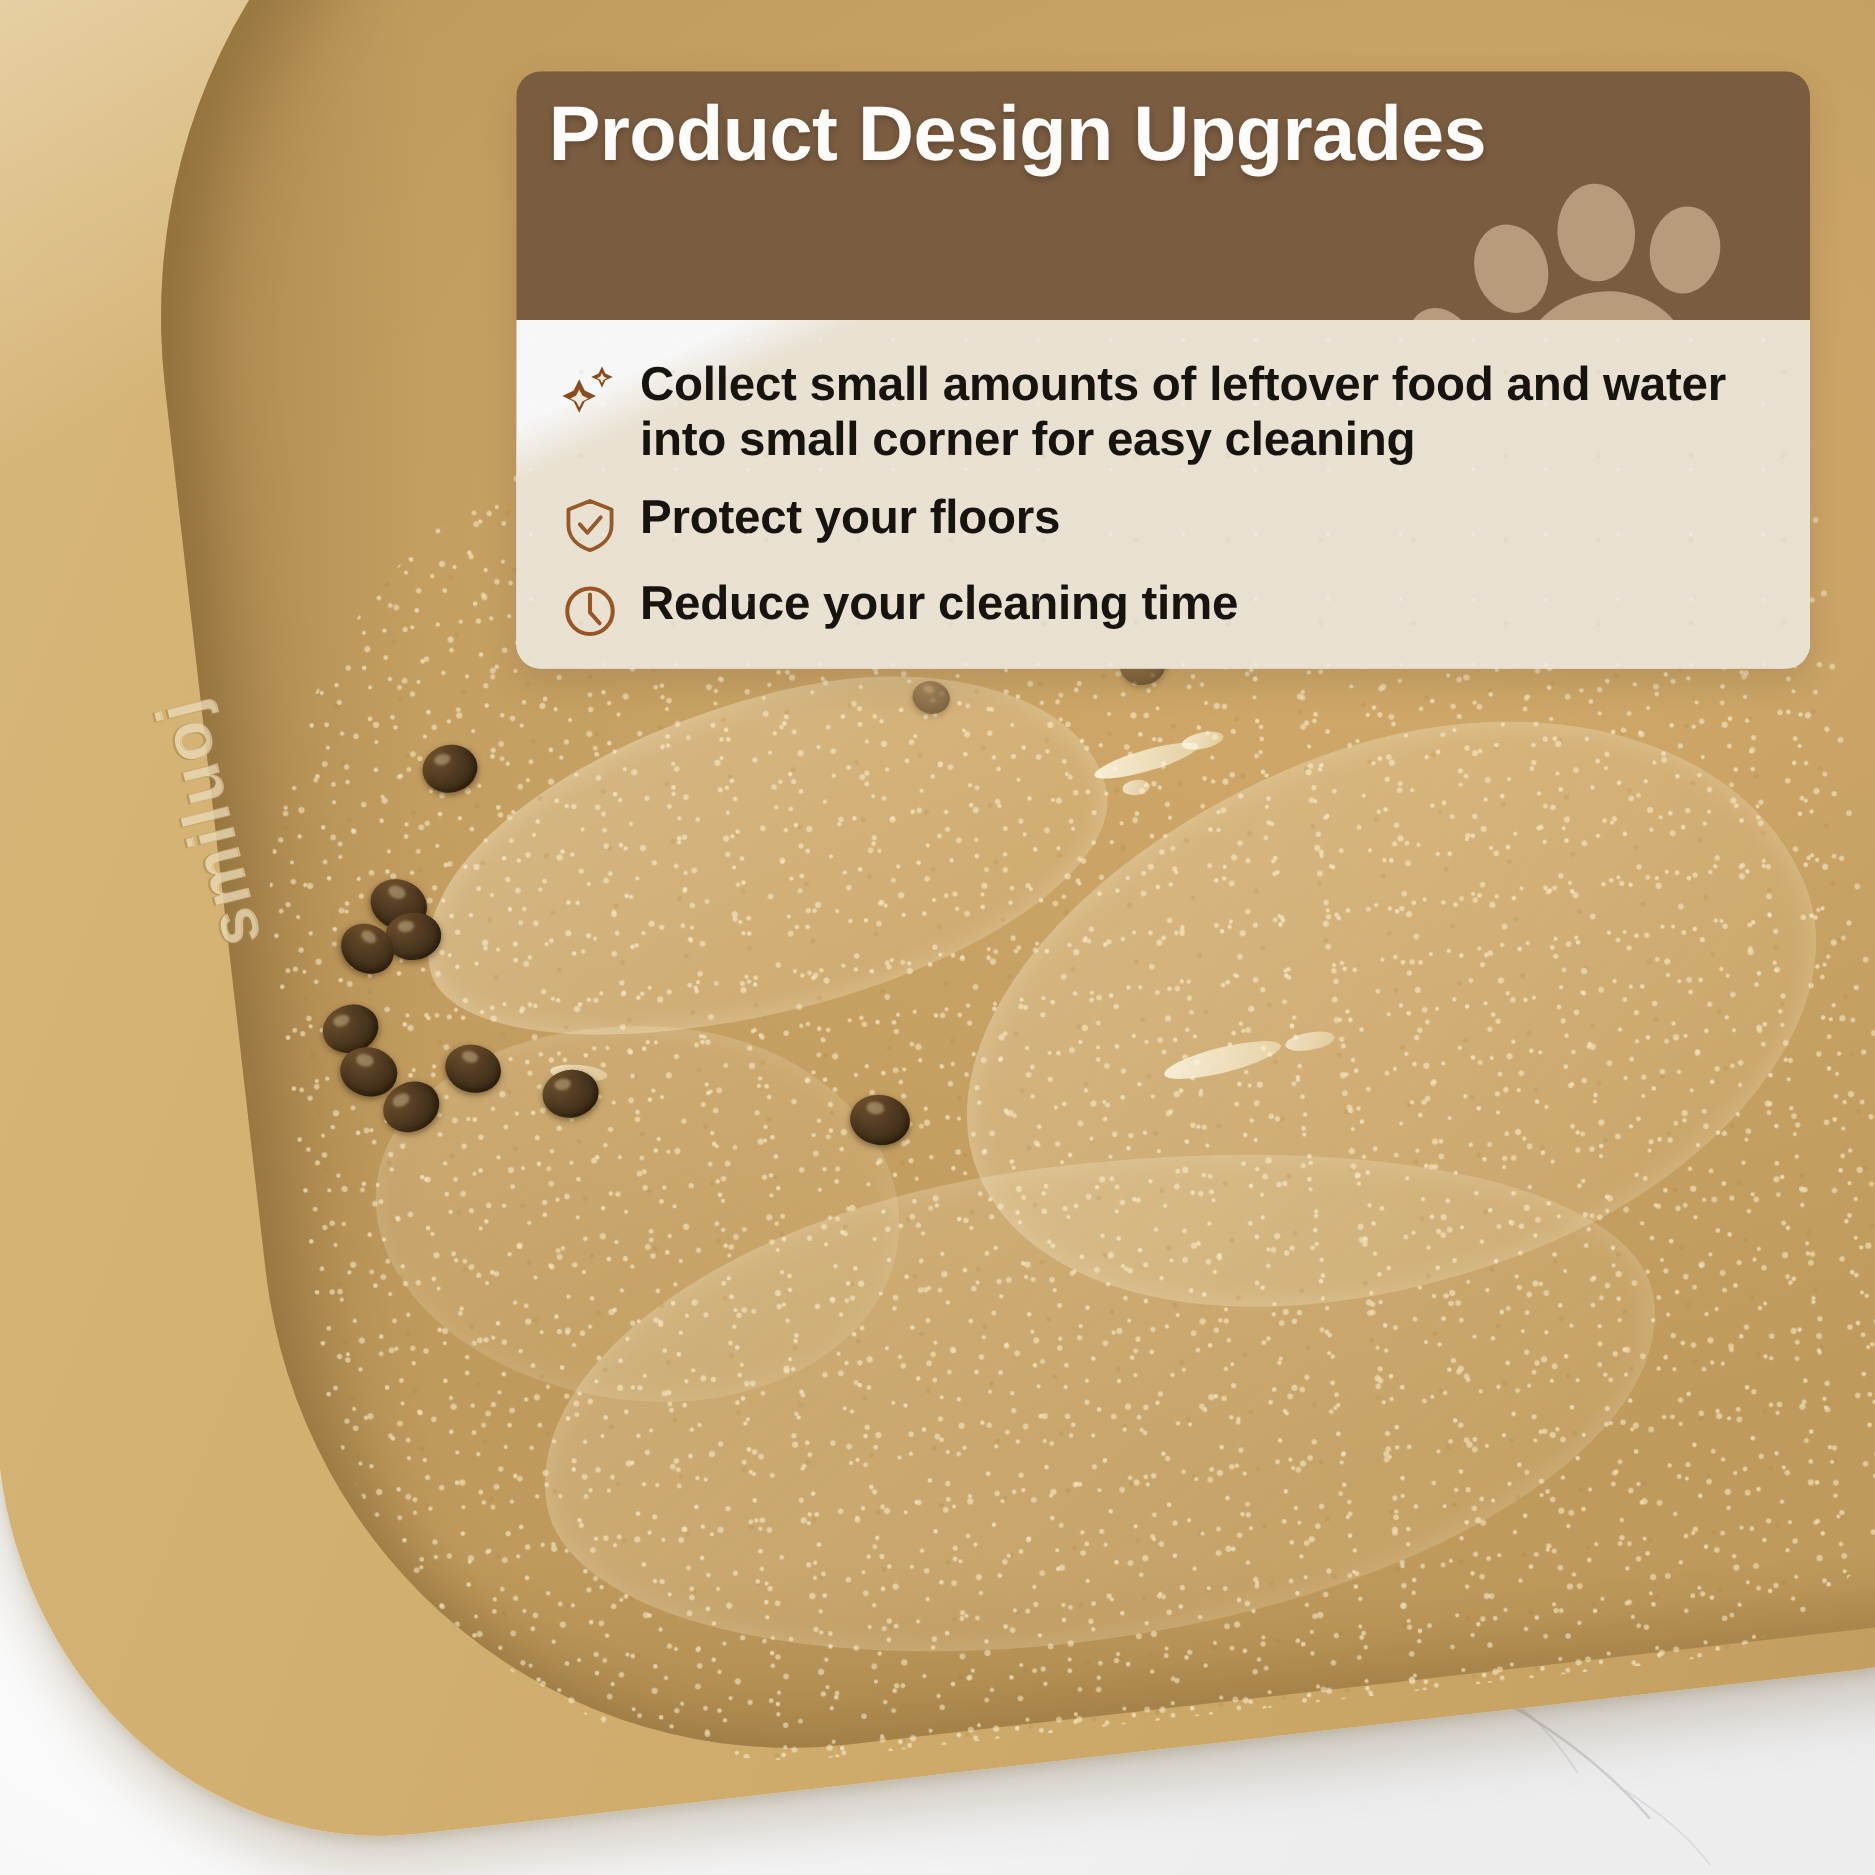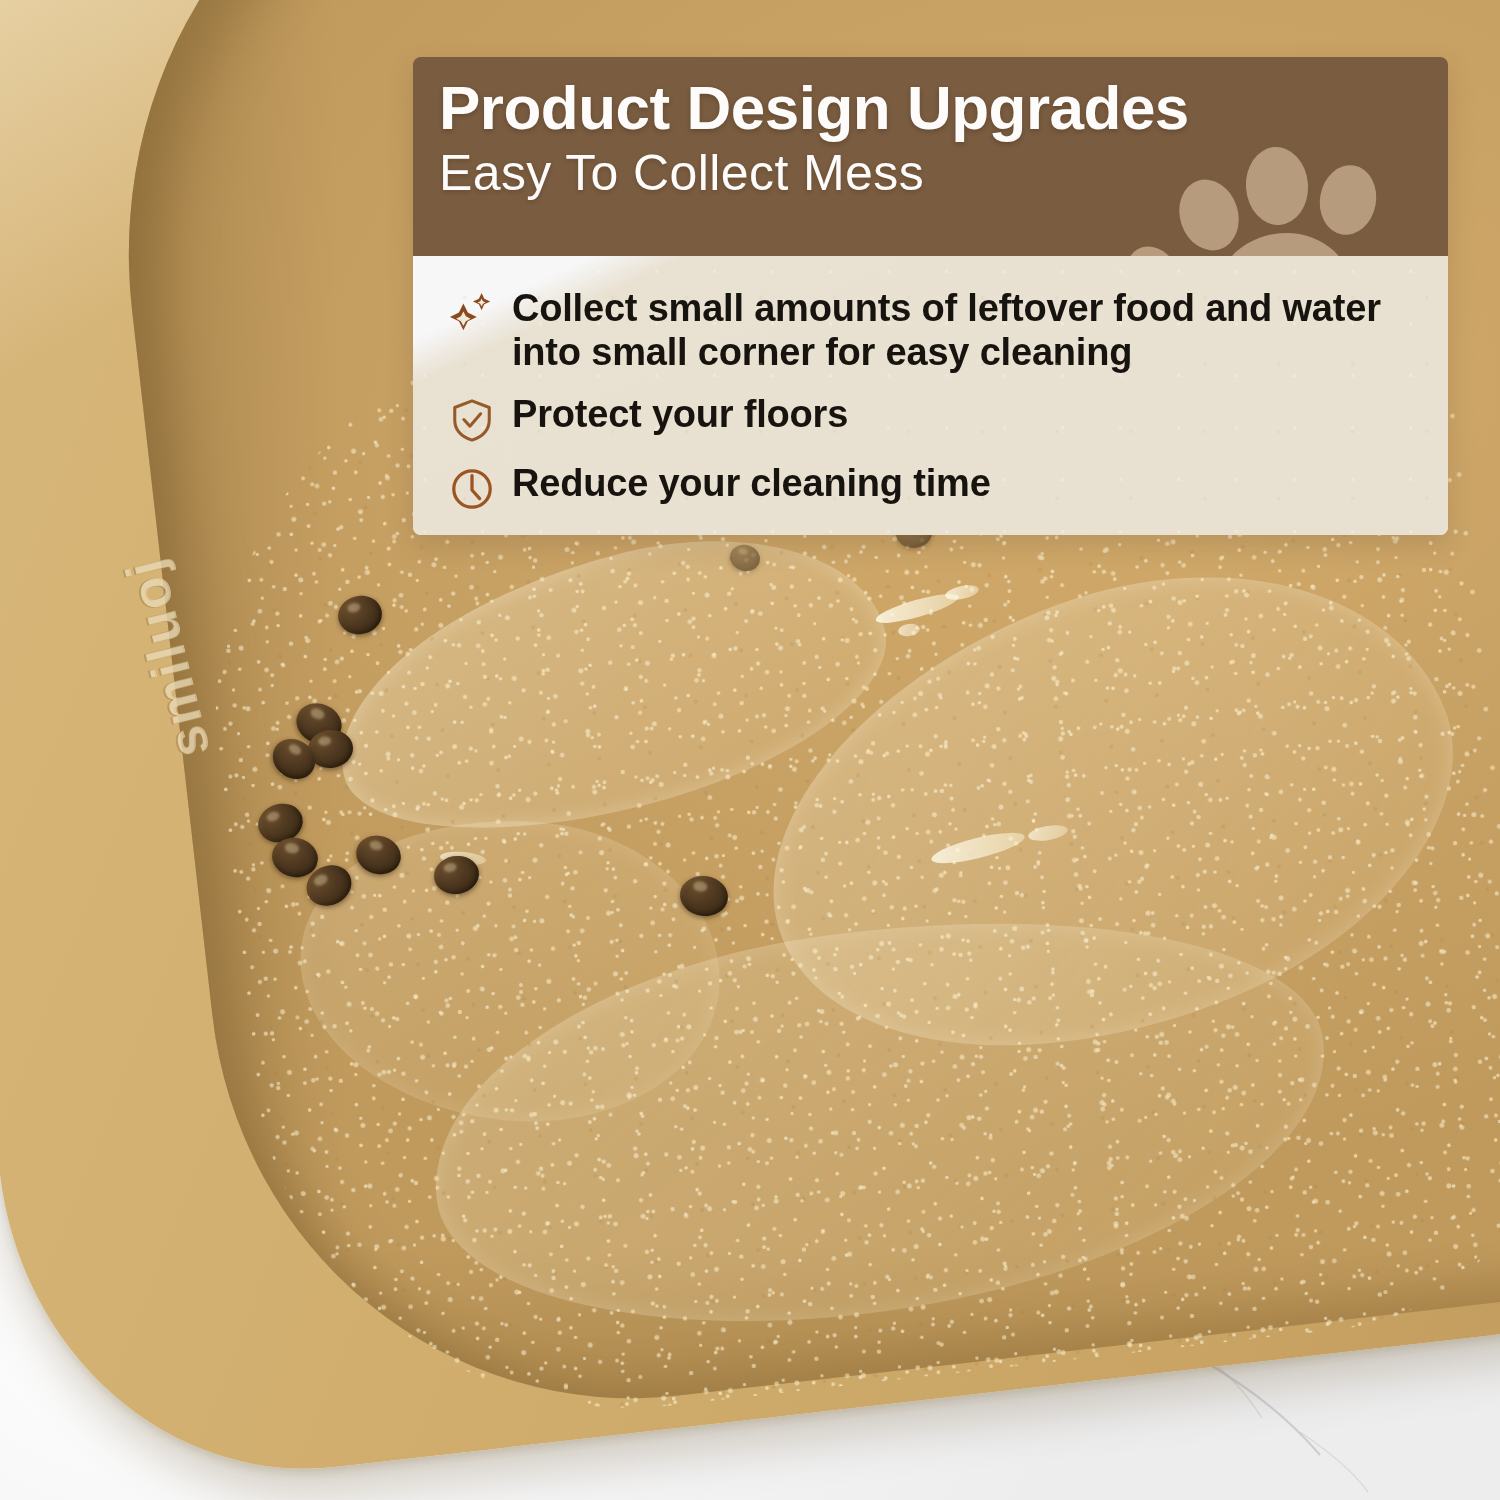--- a/index.html
+++ b/index.html
@@ -156,21 +156,21 @@
     border-radius:50%;
     background:rgba(255,238,196,.32);
     filter:blur(1px);
   }
 
   
   #panel{
     position:absolute;
     left:413px; top:57px;
     width:1035px; height:478px;
-    border-radius:8px;
+    border-radius:20px;
     overflow:hidden;
     box-shadow:0 10px 28px rgba(70,52,28,.16);
   }
   #panel-header{
     position:relative;
     height:199px;
     background:#7a5c40;
     overflow:hidden;
   }
   #paw{
@@ -321,21 +321,20 @@
     <div id="panel-header">
       <div id="paw">
         <div class="pawpad" style="left:0px;  top:34px; width:58px; height:72px; transform:rotate(-18deg);"></div>
         <div class="pawpad" style="left:66px; top:2px;  width:62px; height:78px; transform:rotate(-4deg);"></div>
         <div class="pawpad" style="left:140px;top:20px; width:56px; height:70px; transform:rotate(10deg);"></div>
         <div class="pawpad" style="left:-52px;top:100px;width:50px; height:62px; transform:rotate(-30deg);"></div>
         <div class="pawpad" style="left:36px; top:88px; width:136px;height:108px;
                     border-radius:52% 48% 44% 56% / 58% 54% 46% 42%;"></div>
       </div>
       <h1 id="panel-title">Product Design Upgrades</h1>
-      <h2 id="panel-subtitle">Easy To Collect Mess</h2>
     </div>
 
     <div id="panel-body">
       <div id="bullets">
 
         <div class="bullet" id="bullet-0">
           <svg class="bullet-icon" viewBox="0 0 48 48">
             <path d="M15 13 L19.6 22.4 L29 27 L19.6 31.6 L15 41 L10.4 31.6 L1 27 L10.4 22.4 Z" fill="#8A4A1C"></path>
             <path d="M15 21.5 L17.6 26.4 L22.5 29 L17.6 31.6 L15 36.5 L12.4 31.6 L7.5 29 L12.4 26.4 Z" fill="#F0EADC"></path>
             <path d="M34 2 L36.8 8.2 L43 11 L36.8 13.8 L34 20 L31.2 13.8 L25 11 L31.2 8.2 Z" fill="#8A4A1C"></path>

